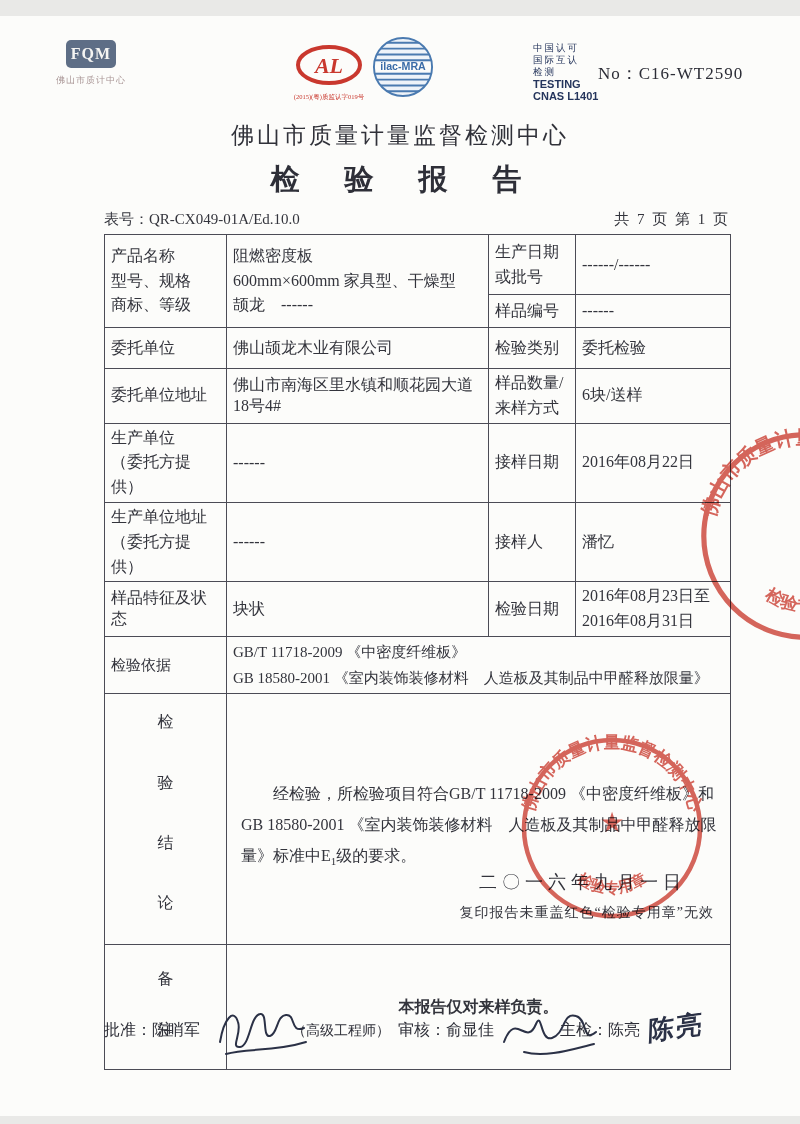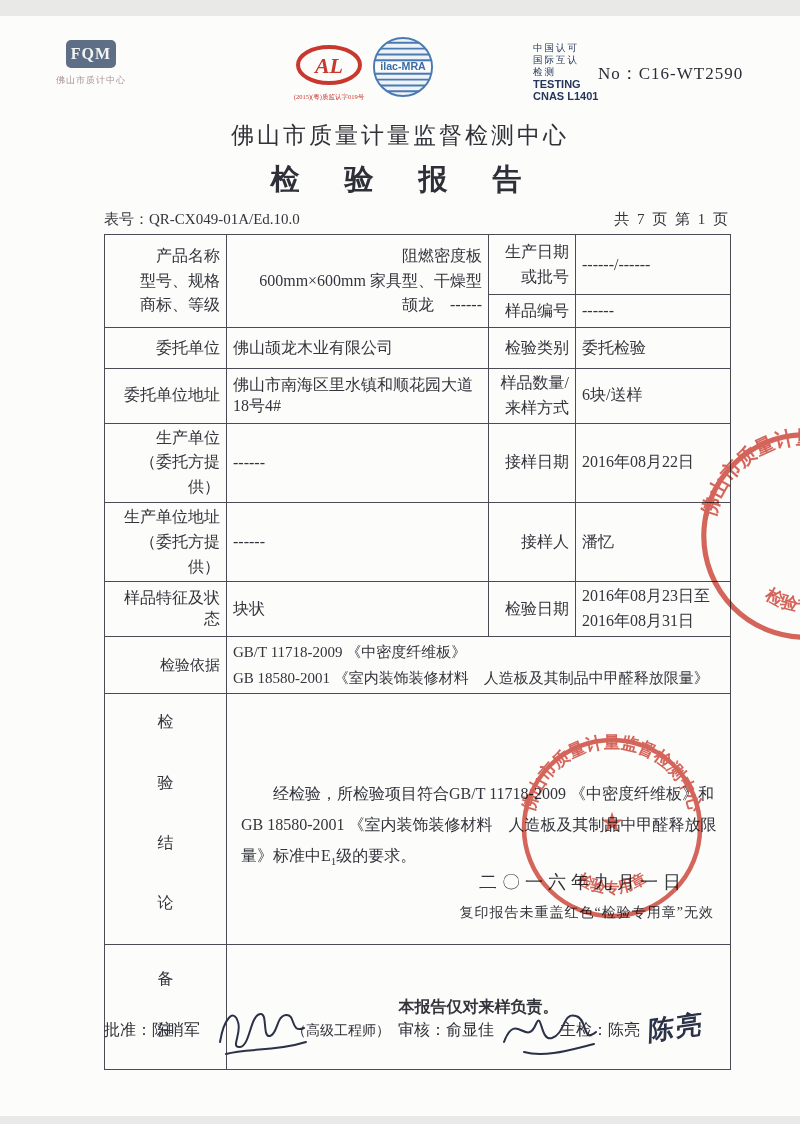--- a/index.html
+++ b/index.html
@@ -28,21 +28,21 @@
   .org-name { position:absolute; left:0; top:104px; width:100%; text-align:center;
               font-size:23px; letter-spacing:3px; font-weight:500; color:#303139; }
   .doc-title { position:absolute; left:0; top:144px; width:100%; text-align:center;
                font-size:29px; font-weight:600; letter-spacing:8px; color:#2e2f38; }
   .form-line { position:absolute; left:104px; top:194px; width:626px; font-size:15px; color:#33343c; }
   .form-line .pg { float:right; letter-spacing:2px; }
   
   table.rpt { position:absolute; left:104px; top:218px; width:626px;
               border-collapse:collapse; table-layout:fixed; font-size:16px; color:#33343c; }
   table.rpt td { border:1px solid #4b4b55; padding:2px 6px; vertical-align:middle; }
-  td.lab { text-align:right; }
+  td.lab { text-align:left; }
   td.val { text-align:left; padding-left:12px; }
   .cline { display:block; line-height:1.55; }
   .cent { text-align:center;font-weight:bold; }
   td.vlab-cell { text-align:center; }
   .vflex { display:flex; flex-direction:column; justify-content:space-between; align-items:center; height:100%; }
   .r7 td { font-size:15px; }
   .r7 .cline { white-space:nowrap; line-height:1.75; }
   .concl-cell { position:relative; padding:0 !important; }
   .concl-para { padding:16px 10px 0 14px; text-indent:2em; font-size:16px; line-height:31px; }
   .concl-date { position:absolute; left:252px; top:176px; font-size:18px; letter-spacing:5px; white-space:nowrap; }

